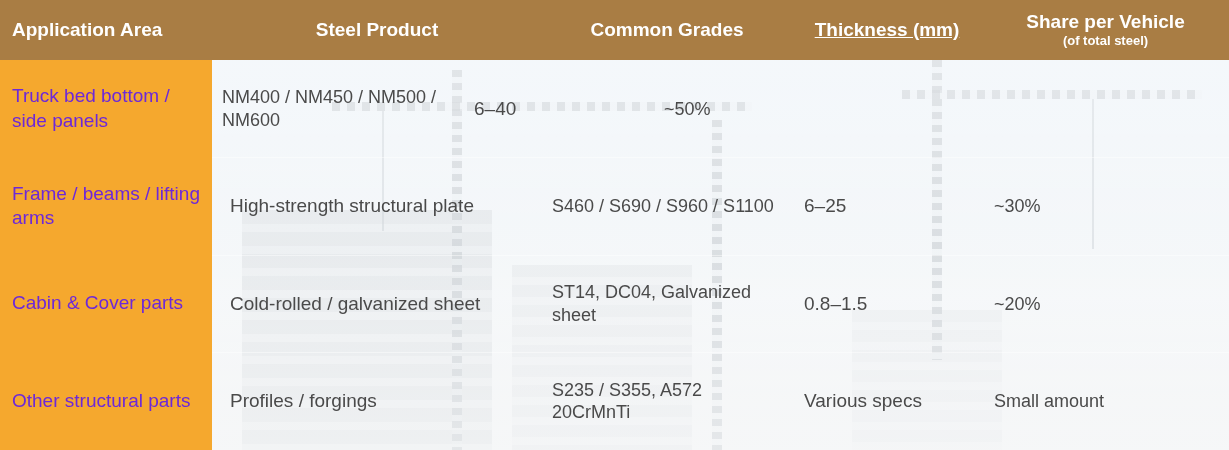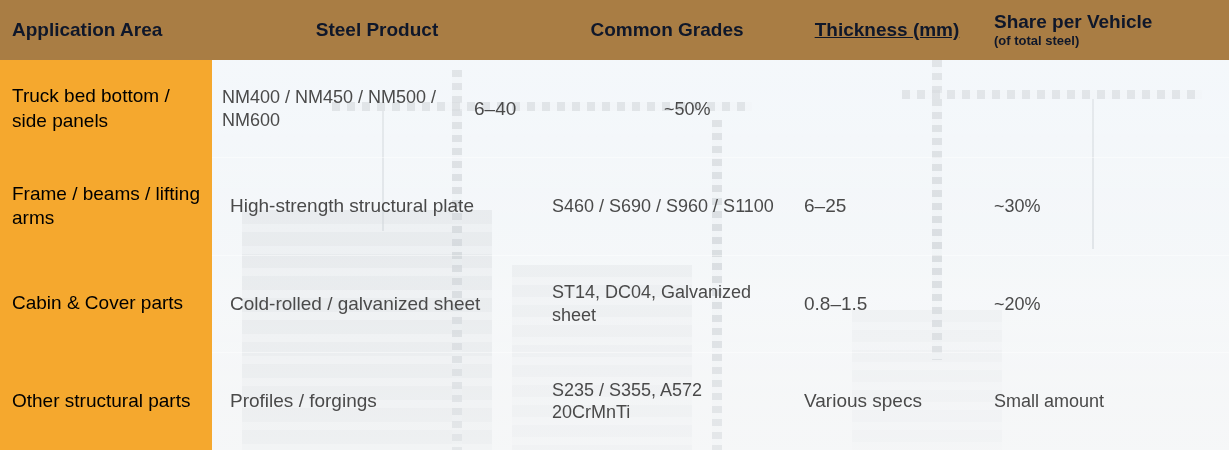--- a/index.html
+++ b/index.html
@@ -72,31 +72,31 @@
     left: 0;
     top: 0;
     width: 1229px;
     height: 60px;
     background: #a97d44;
     display: flex;
     align-items: center;
     box-sizing: border-box;
   }
   .header-cell {
-    color: #0f172a;
+    color: #ffffff;
     font-weight: bold;
     font-size: 19px;
     box-sizing: border-box;
     padding: 0 12px;
   }
   .hc-1 { width: 212px; text-align: left; padding-left: 12px; }
   .hc-2 { width: 330px; text-align: center; }
   .hc-3 { width: 250px; text-align: center; }
   .hc-4 { width: 190px; text-align: center; text-decoration: underline; }
-  .hc-5 { width: 247px; text-align: left; padding-left: 12px; line-height: 1.05; }
+  .hc-5 { width: 247px; text-align: center; padding-left: 12px; line-height: 1.05; }
   .hc-5 .sub {
     display: block;
     font-size: 13px;
     font-weight: bold;
     margin-top: 2px;
   }
 
   
   .body-area {
     position: absolute;
@@ -115,21 +115,21 @@
   .cell {
     box-sizing: border-box;
     padding: 0 12px;
     font-size: 19px;
     color: #4a4a4a;
     line-height: 1.25;
   }
   .c-app {
     width: 212px;
     background: #f5a82e;
-    color: #000000;
+    color: #6d28d9;
     height: 97.5px;
     display: flex;
     align-items: center;
     padding-left: 12px;
     padding-right: 8px;
     font-size: 19px;
     line-height: 1.3;
     box-sizing: border-box;
   }
   .c-product { width: 330px; padding-left: 18px; }

